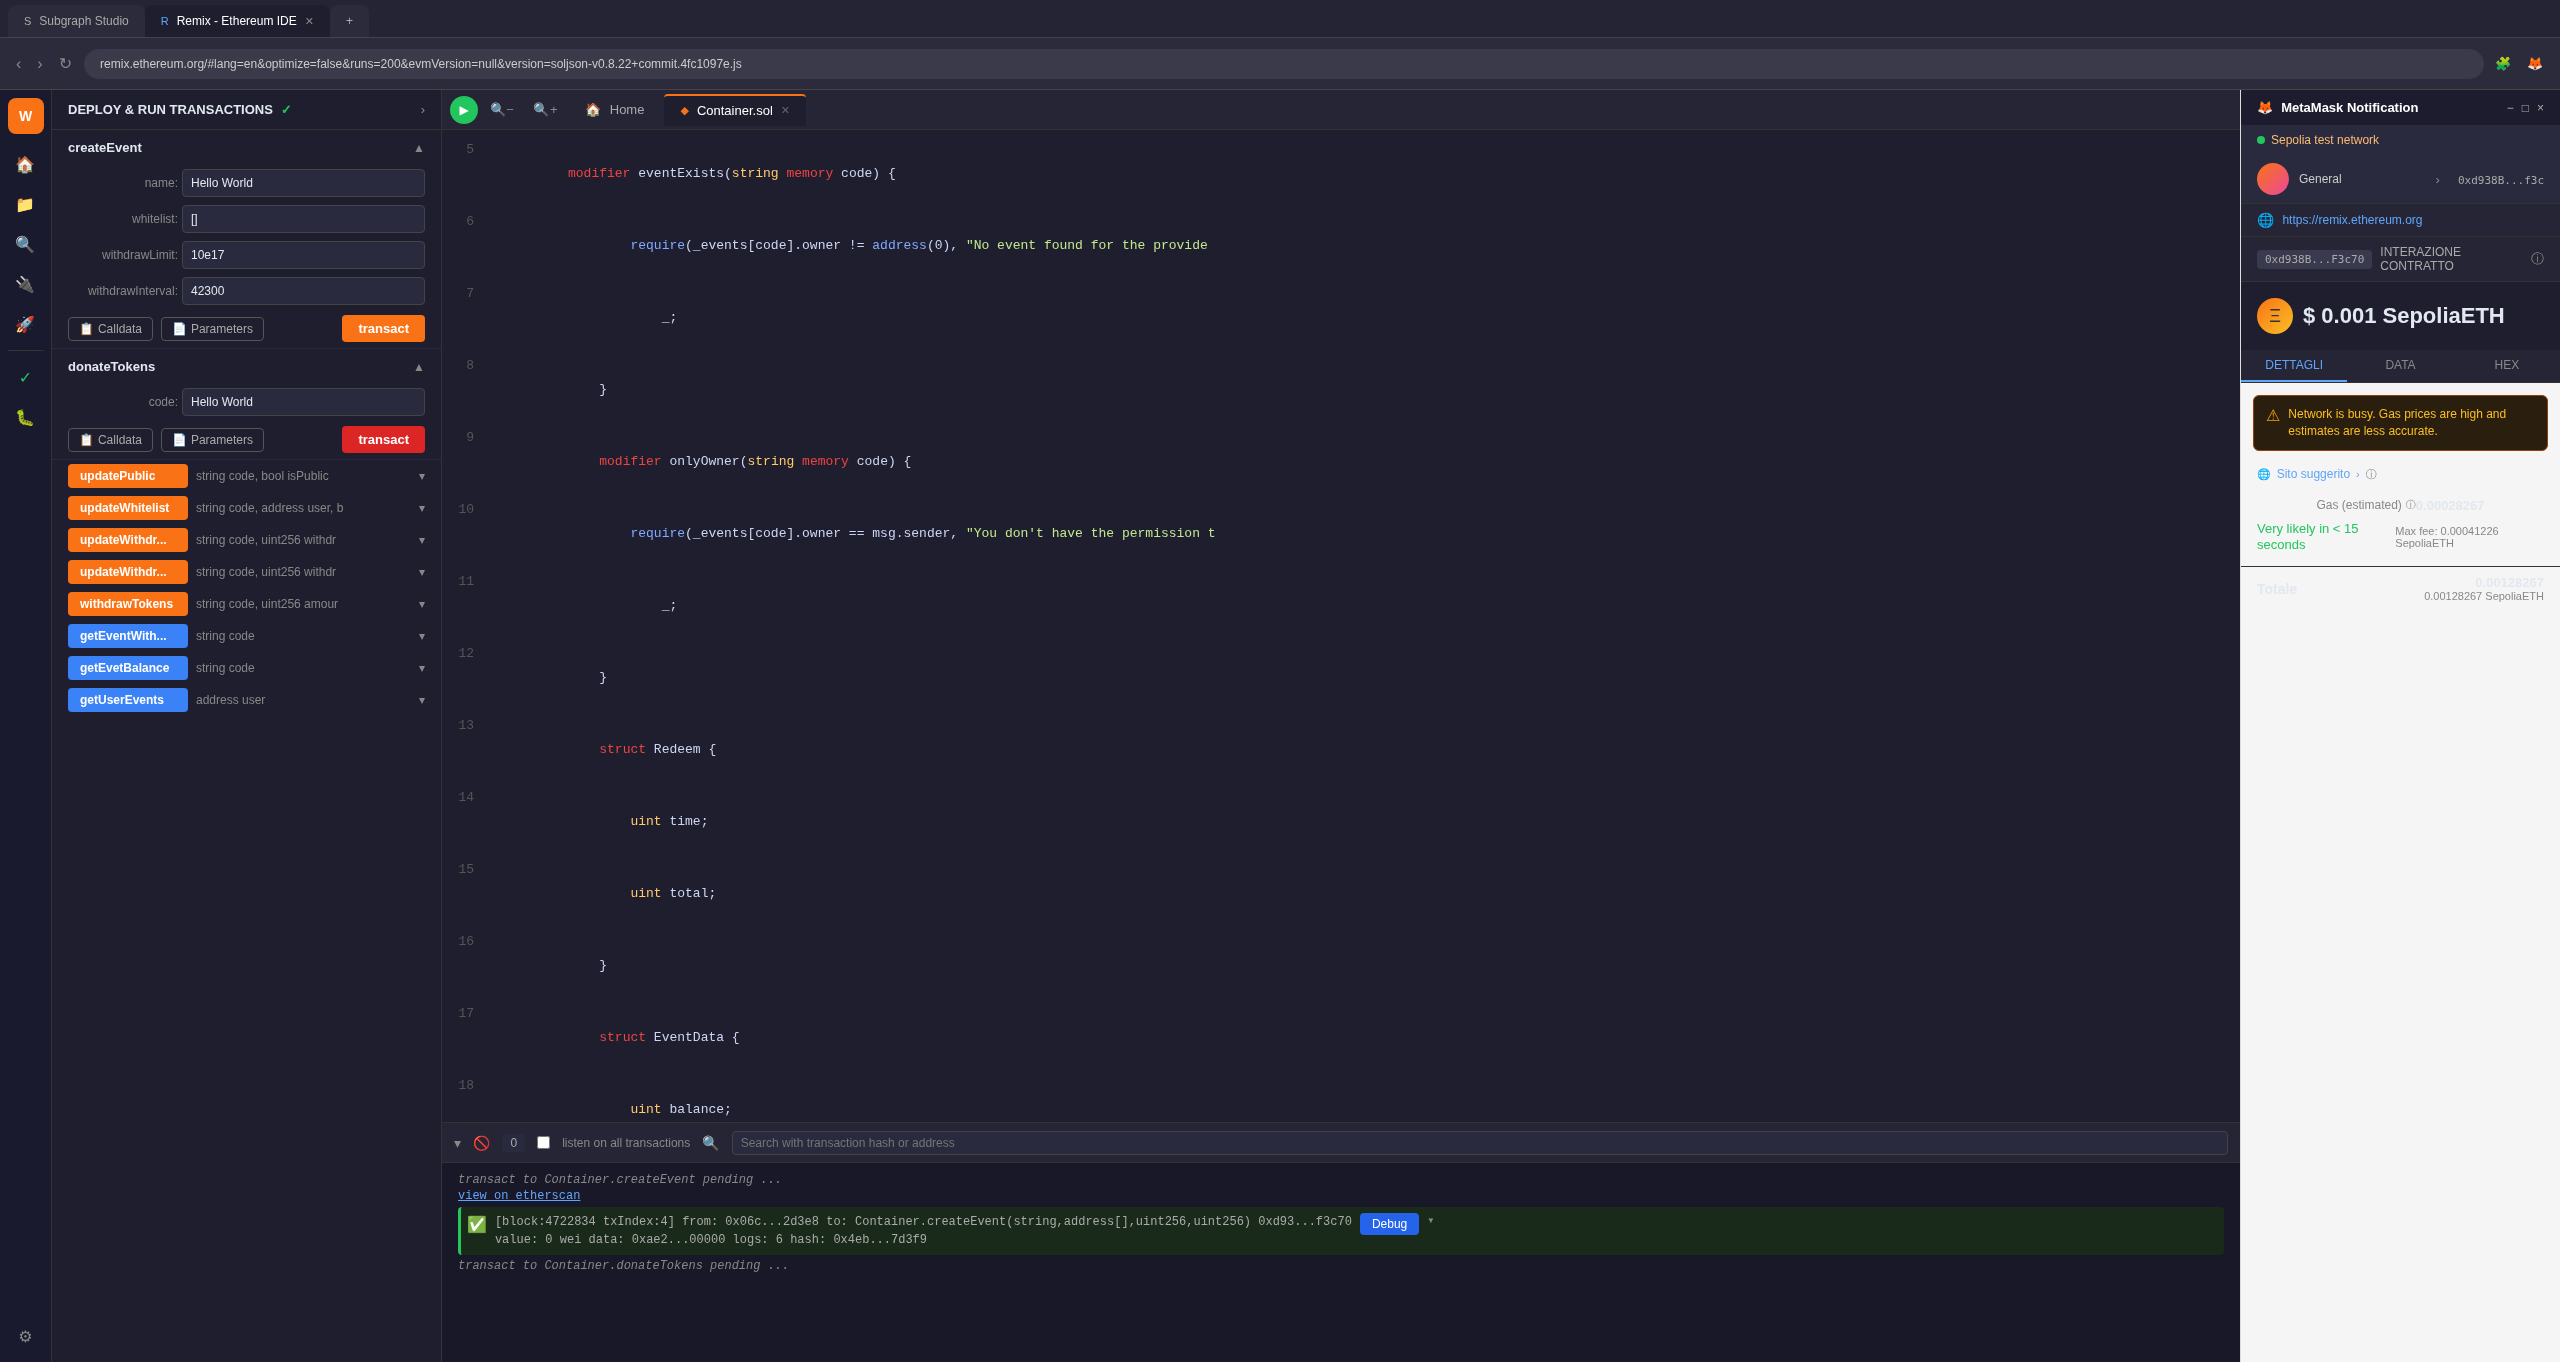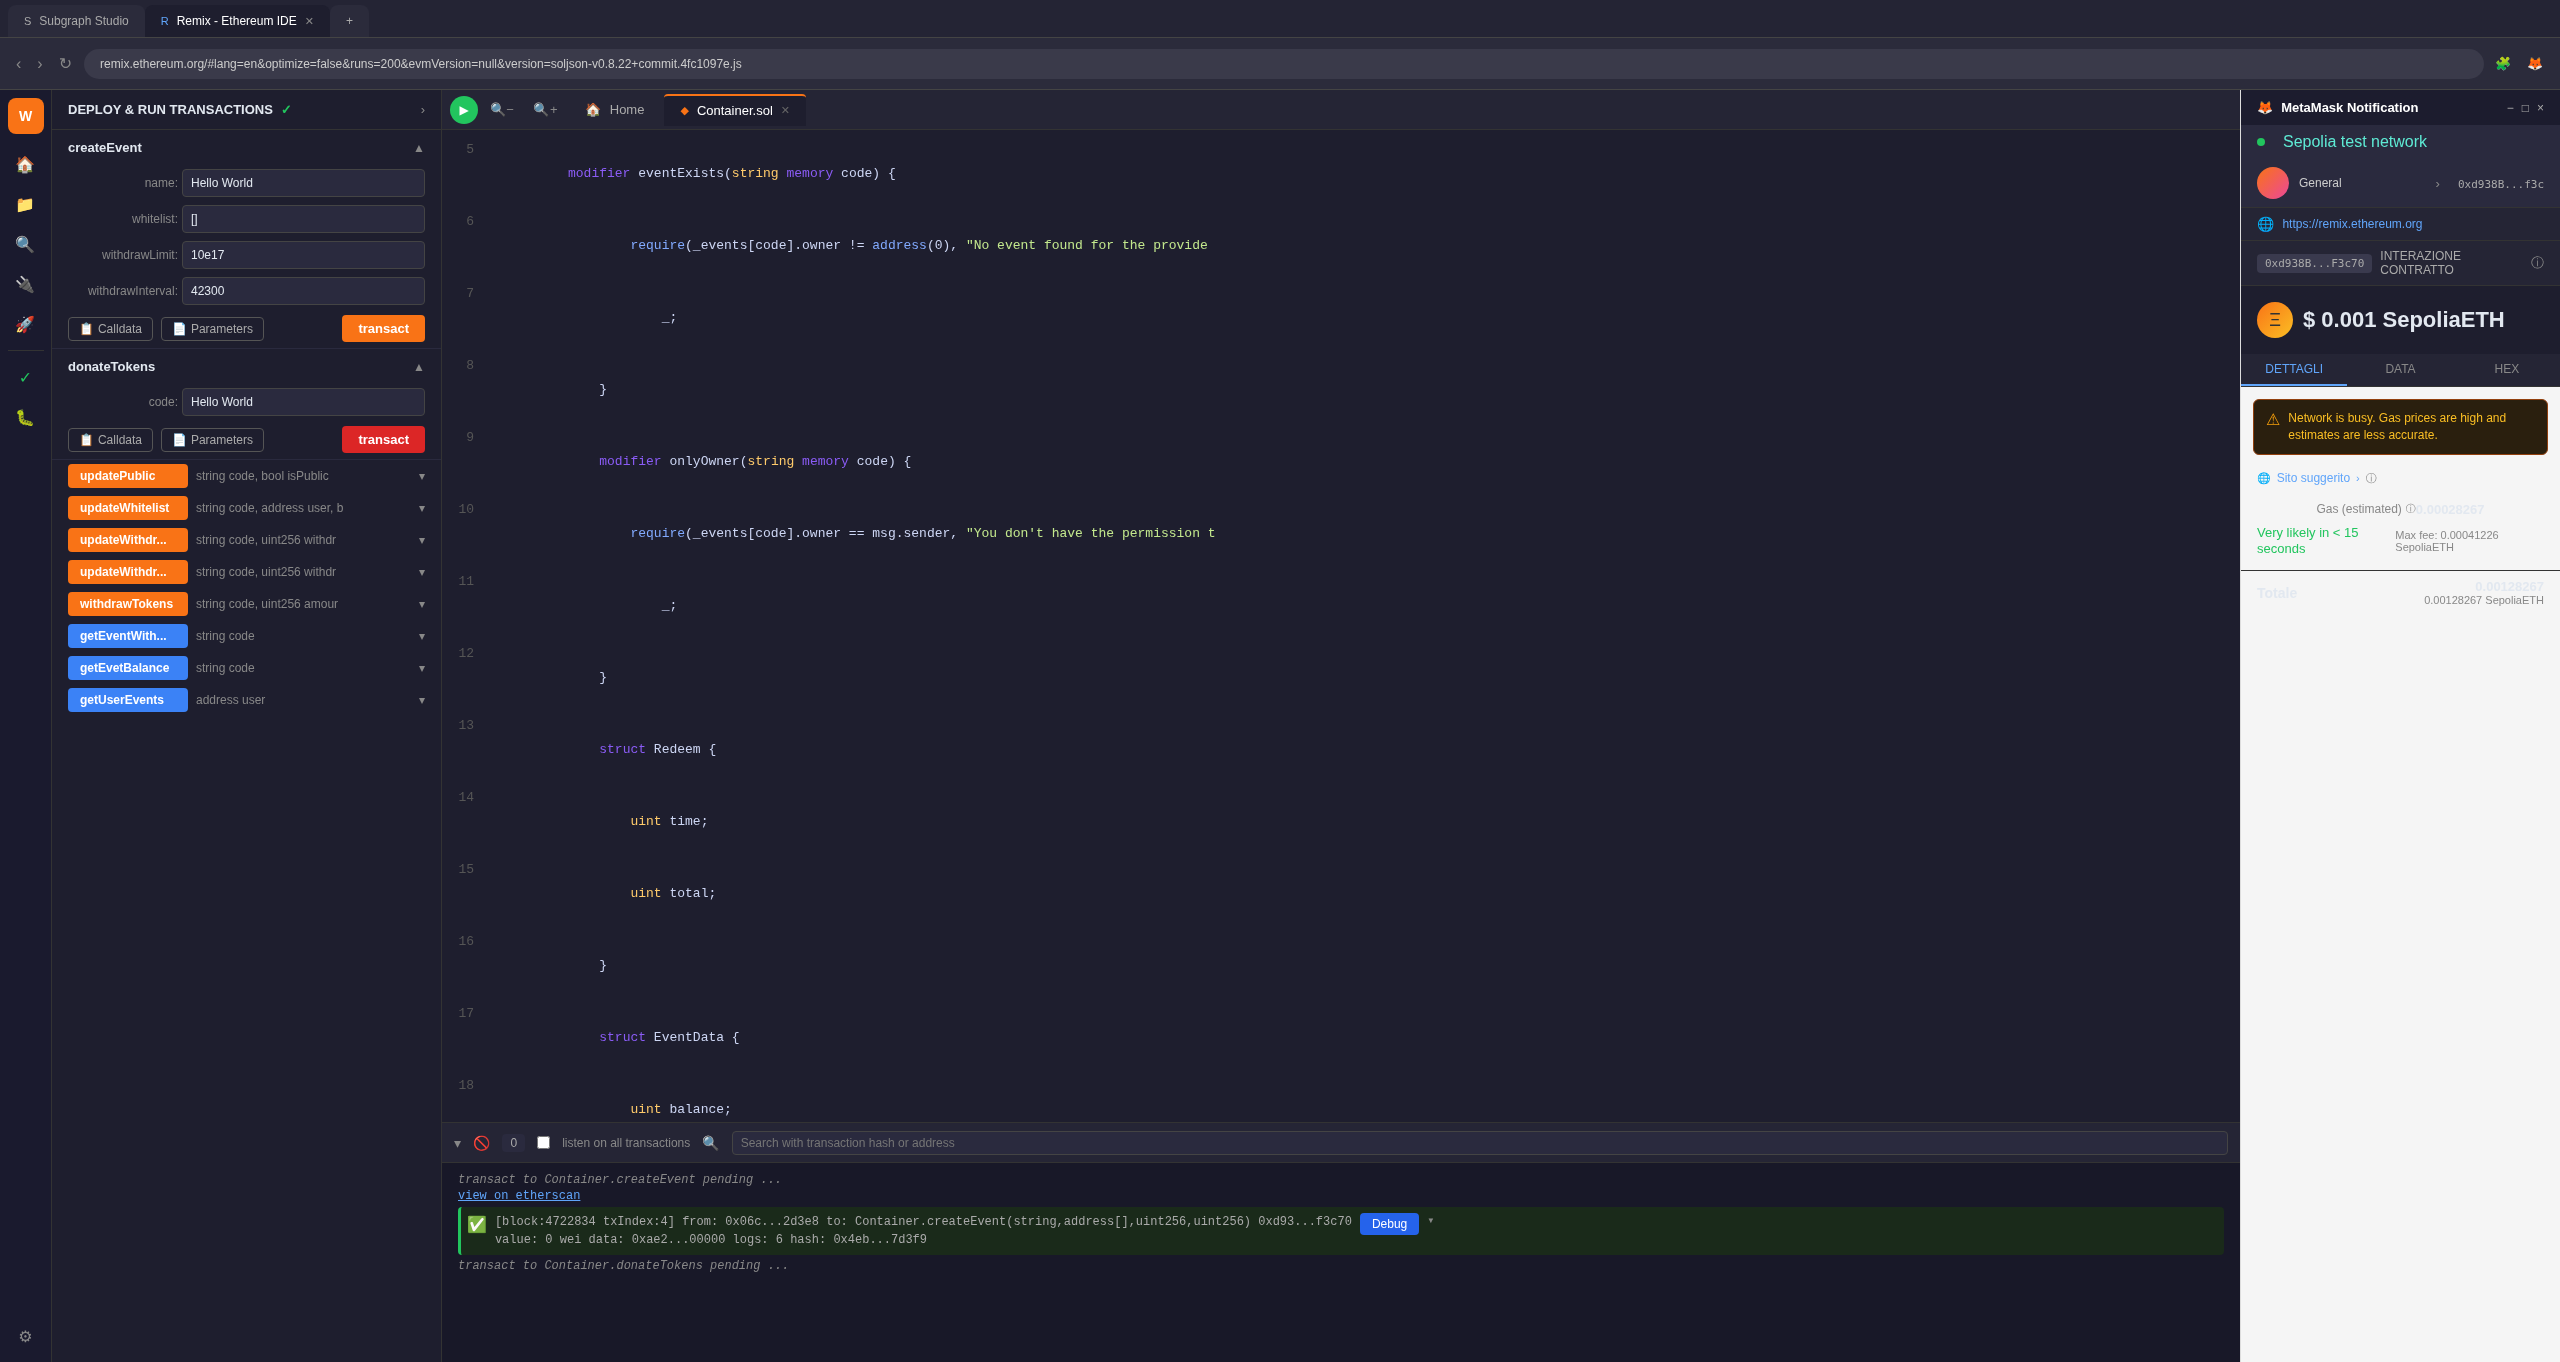--- a/index.html
+++ b/index.html
@@ -286,21 +286,21 @@
       width: 48px;
       text-align: right;
       padding-right: 16px;
       color: #555;
       user-select: none;
       flex-shrink: 0;
     }
     .line-content { flex: 1; white-space: pre; }
 
     
-    .kw { color: #8b5cf6; }
+    .kw { color: #ef4444; }
     .fn { color: #82aaff; }
     .type { color: #ffcb6b; }
     .str { color: #c3e88d; }
     .plain { color: #cdd6f4; }
 
     
     .console-area {
       height: 240px;
       background: #181828;
       border-top: 1px solid #333;
@@ -392,21 +392,21 @@
     .mm-title { color: #fff; font-size: 13px; font-weight: 600; display: flex; align-items: center; gap: 8px; }
     .mm-controls { display: flex; gap: 8px; color: #aaa; font-size: 12px; cursor: pointer; }
     .mm-network-row {
       background: #2a2a3e;
       padding: 8px 16px;
       display: flex;
       align-items: center;
       justify-content: space-between;
       flex-shrink: 0;
     }
-    .mm-network { color: #5eead4; font-size: 16px; display: flex; align-items: center; gap: 18px; }
+    .mm-network { color: #fdba74; font-size: 12px; display: flex; align-items: center; gap: 6px; }
     .mm-network-dot { width: 8px; height: 8px; background: #22c55e; border-radius: 50%; }
 
     .mm-account-row {
       background: #2a2a3e;
       padding: 8px 16px;
       display: flex;
       align-items: center;
       gap: 10px;
       border-bottom: 1px solid #333;
       flex-shrink: 0;

